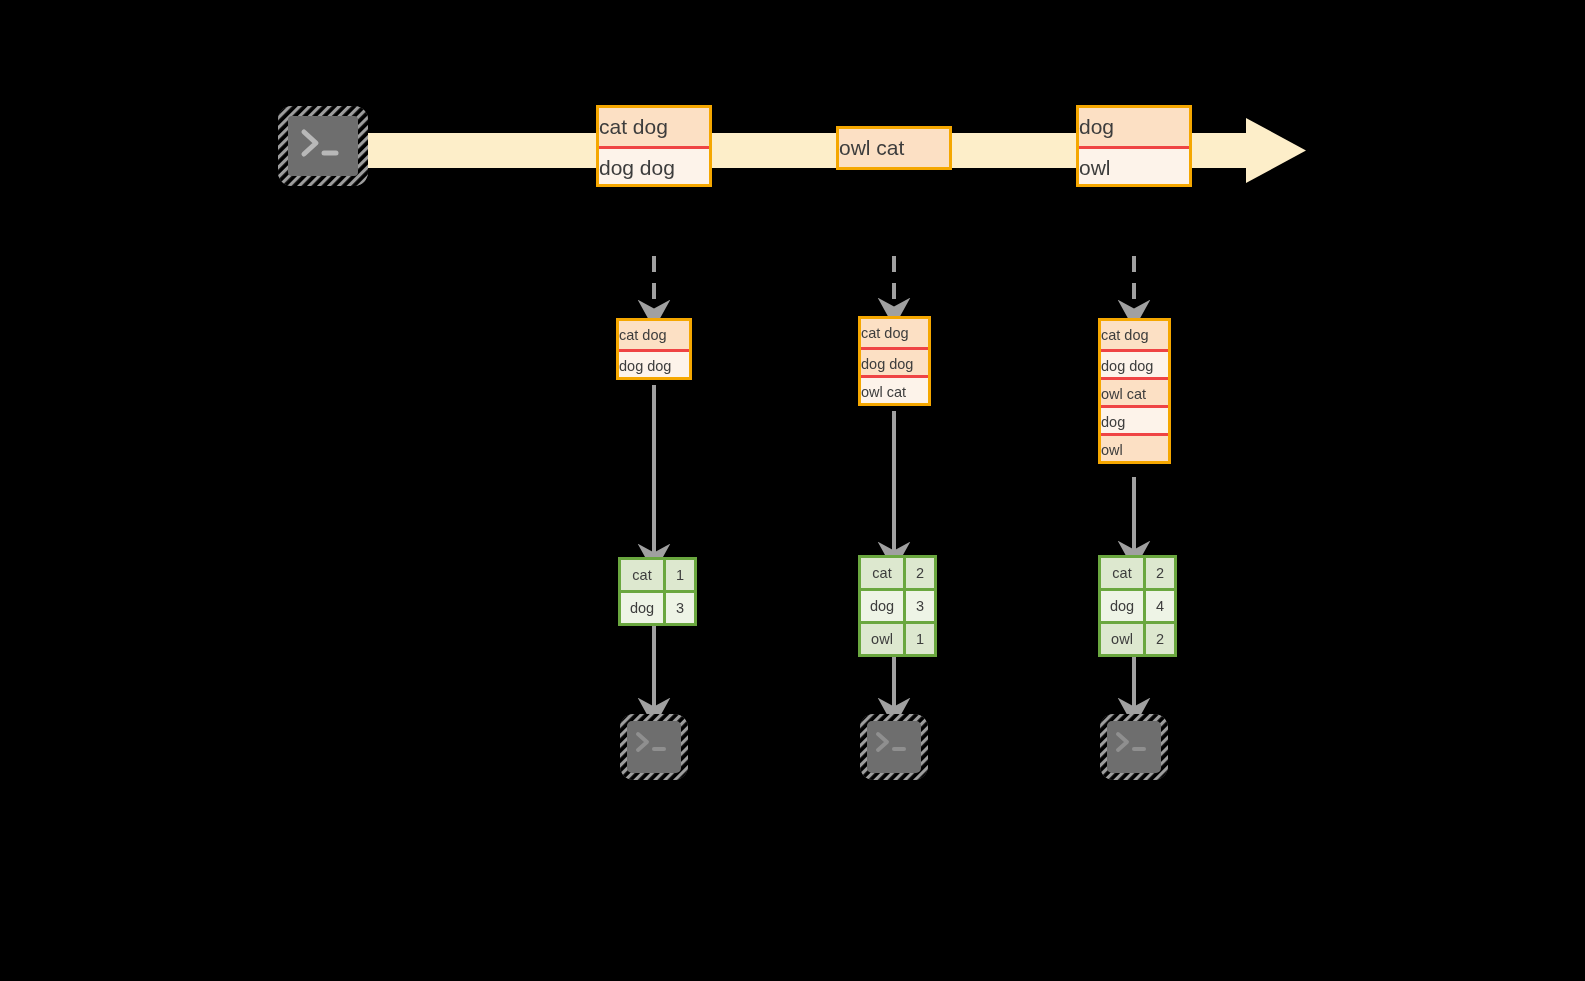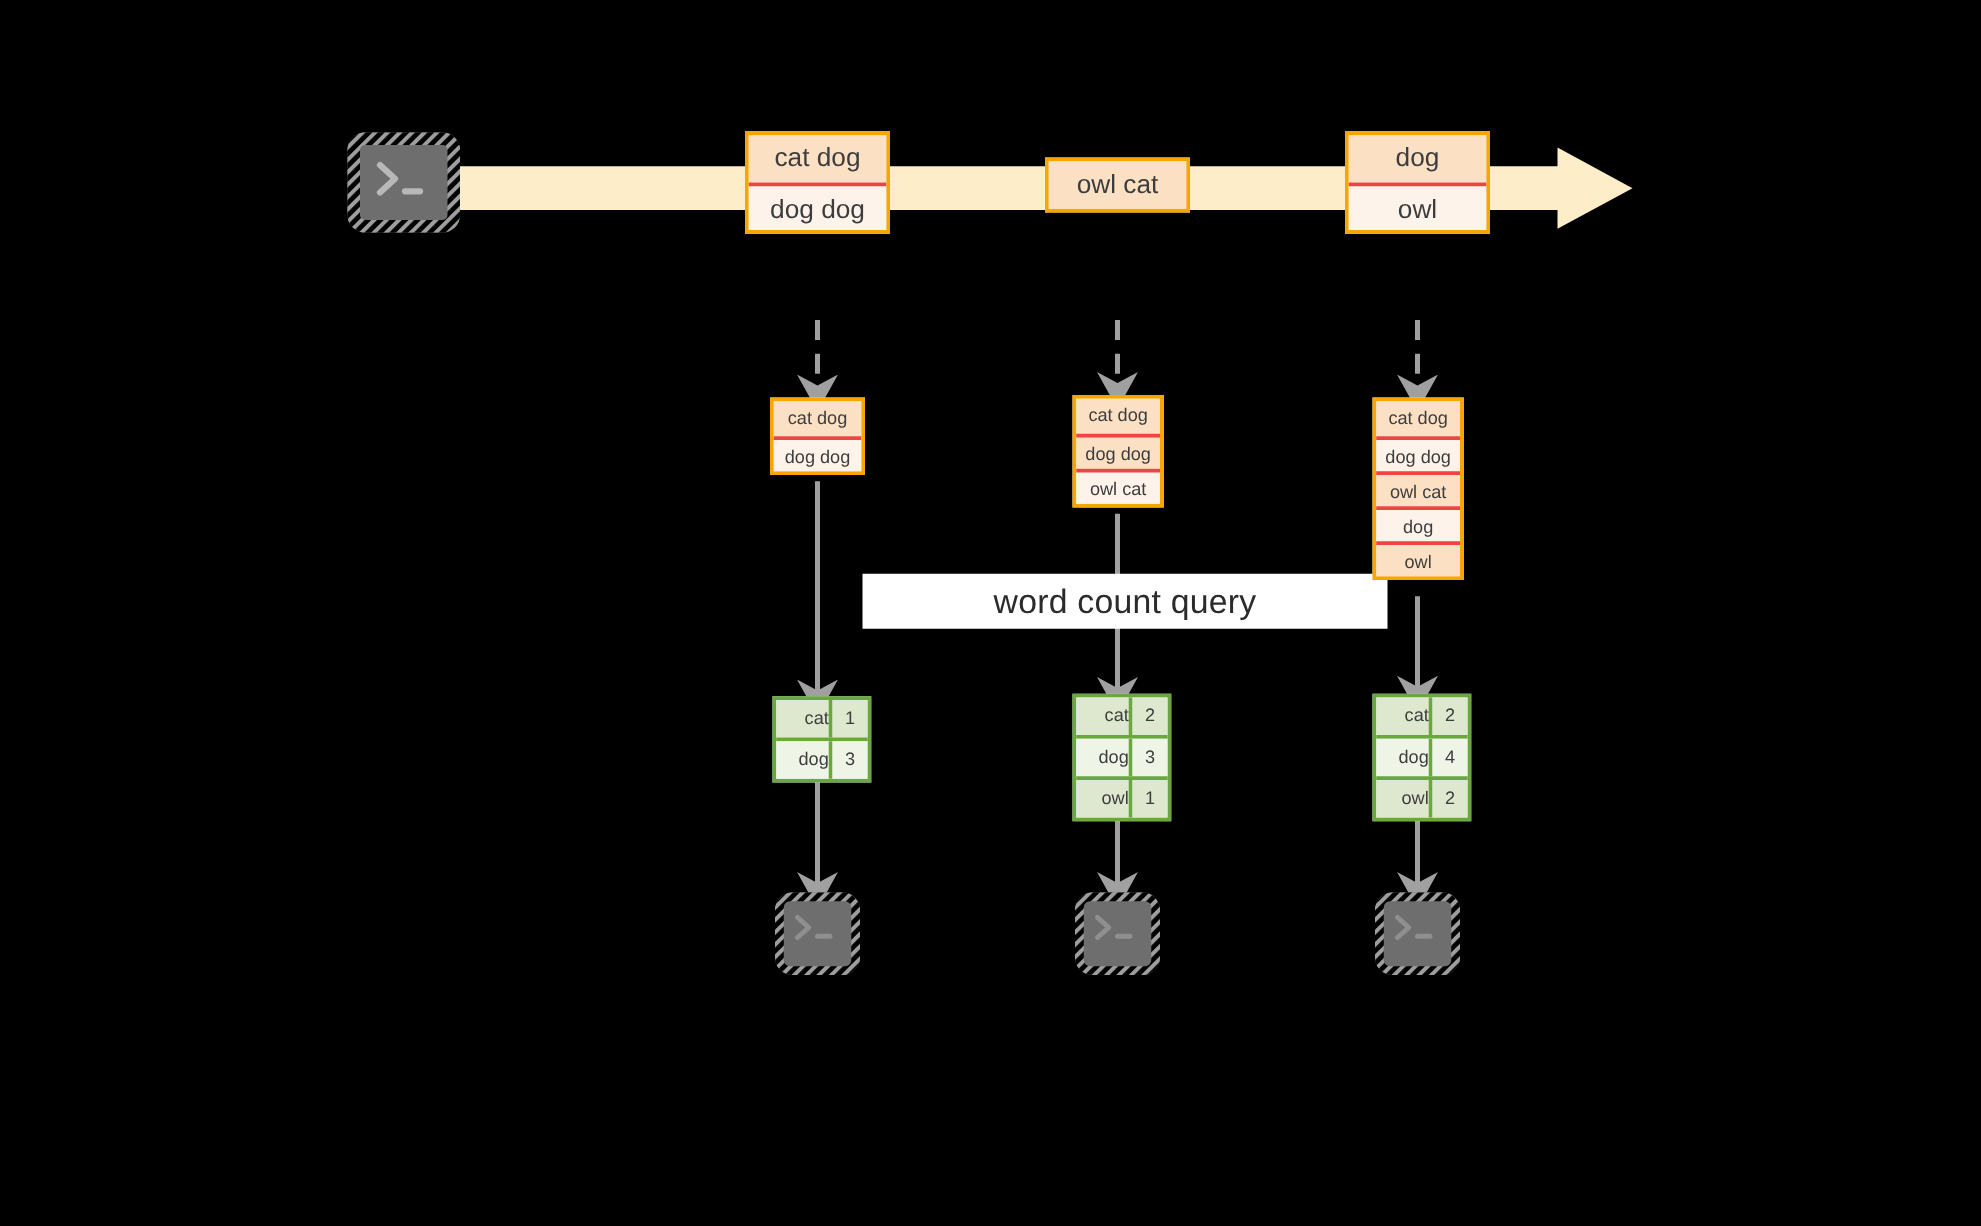--- a/index.html
+++ b/index.html
@@ -44,21 +44,21 @@
 
   
   .rec-stack {
     position: absolute;
     box-sizing: border-box;
     border: 3px solid #f5a700;
     background: #fdf0e3;
   }
   .rec-row {
     box-sizing: border-box;
-    text-align: center;
+    text-align: left;
     color: #3d3d3d;
     white-space: nowrap;
     overflow: hidden;
   }
   .rec-row.dark  { background: #fce0c4; }
   .rec-row.light { background: #fdf3ea; }
   .rec-row + .rec-row { border-top: 3px solid #ef4444; }
 
   
   .top-box { }
@@ -94,21 +94,20 @@
     box-sizing: border-box;
     font-size: 14.5px;
     line-height: 30px;
     text-align: center;
     color: #3d3d3d;
     white-space: nowrap;
   }
   .res-cell.word {
     width: 45px;
     border-right: 3px solid #6aa73f;
-    text-align: right;
   }
   .res-cell.count { width: 28px; }
   .res-row.dark  .res-cell { background: #dde8cf; }
   .res-row.light .res-cell { background: #eef4e6; }
 
   
   #connectors {
     position: absolute;
     left: 0; top: 0;
     width: 1585px;
@@ -196,23 +195,20 @@
       <line x1="1134" y1="477" x2="1134" y2="553"></line>
     </g>
 
     <g stroke="#a0a0a0" stroke-width="4" fill="none" marker-end="url(#ah)">
       <line x1="654" y1="622" x2="654" y2="710"></line>
       <line x1="894" y1="652" x2="894" y2="710"></line>
       <line x1="1134" y1="652" x2="1134" y2="710"></line>
     </g>
   </svg>
 
-  <div id="query-band">
-    <div class="label">word count query</div>
-  </div>
 
   <div class="rec-stack mid-box" style="left:616px; top:318px; width:76px;">
     <div class="rec-row dark">cat dog</div>
     <div class="rec-row light">dog dog</div>
   </div>
 
   <div class="res-table" style="left:618px; top:557px;">
     <div class="res-row dark">
       <div class="res-cell word">cat</div>
       <div class="res-cell count">1</div>

